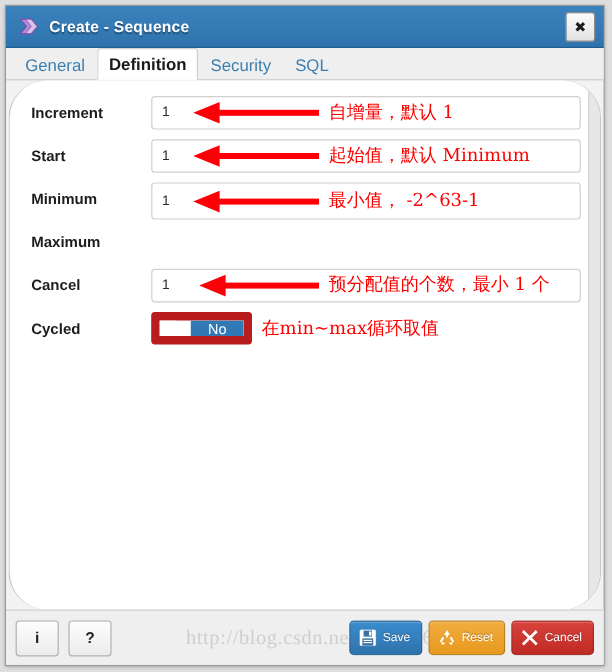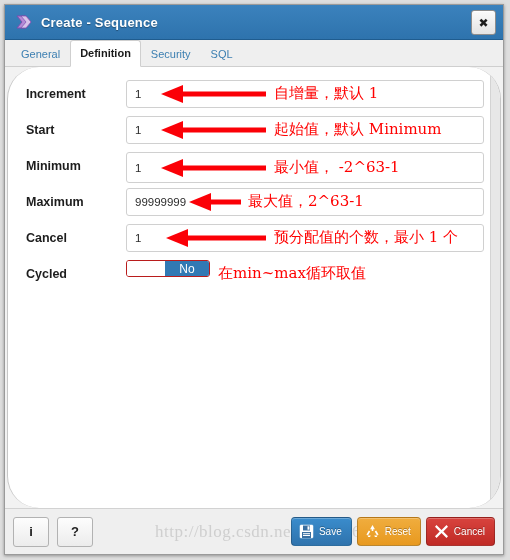--- a/index.html
+++ b/index.html
@@ -48,21 +48,21 @@
   
   .tabstrip{
     height:27px;min-height:27px;
     background:#efefef;
     border-bottom:1px solid #cfcfcf;
     display:flex;align-items:flex-end;
     padding-left:6px;
     box-sizing:border-box;
   }
   .tab{
-    font-size:11px;color:#3c7fb1;
+    font-size:14px;color:#3c7fb1;
     padding:5px 9px 5px 9px;
     line-height:15px;
     cursor:pointer;
     border:1px solid transparent;
     border-bottom:none;
     position:relative;top:1px;
     border-radius:3px 3px 0 0;
   }
   .tab.active{
     color:#1a1a1a;font-weight:bold;
@@ -108,22 +108,22 @@
     background:#ffffff;
     box-sizing:border-box;
     display:flex;align-items:center;
     padding-left:8px;
     font-size:11.5px;color:#2b2b2b;
     cursor:text;
   }
   .tbox .val{font-family:"Liberation Sans","DejaVu Sans",sans-serif;}
   
   .toggle{
-    width:84px;height:17px;
-    border:1px solid #b91c1c;border-radius:3px;
+    width:84px;height:27px;
+    border:7px solid #b91c1c;border-radius:3px;
     overflow:hidden;display:flex;cursor:pointer;
     box-sizing:border-box;
     gap:12px;
   }
   .toggle .off{flex:1;background:#ffffff;}
   .toggle .on{
     width:44px;background:#3179b4;
     color:#ffffff;font-size:12px;
     display:flex;align-items:center;justify-content:center;
   }
@@ -253,30 +253,20 @@
           <svg class="arrow" style="left:35px;top:5px;" width="105" height="22" viewBox="0 0 105 22">
             <path d="M0 11 L22 2 L22 20 Z" fill="#fb0007"></path>
             <rect x="20" y="8.5" width="85" height="5" fill="#fb0007"></rect>
           </svg>
           <div class="anno" style="left:148px;top:8px;">最小值， -2^63-1</div>
         </div>
       </div>
 
       <div class="row">
         <div class="lbl">Maximum</div>
-        <div class="fieldwrap">
-          <div class="tbox">
-            <span class="val">99999999</span>
-          </div>
-          <svg class="arrow" style="left:63px;top:3px;" width="52" height="22" viewBox="0 0 52 22">
-            <path d="M0 11 L22 2 L22 20 Z" fill="#fb0007"></path>
-            <rect x="20" y="8.5" width="32" height="5" fill="#fb0007"></rect>
-          </svg>
-          <div class="anno" style="left:122px;top:6px;">最大值，2^63-1</div>
-        </div>
       </div>
 
       <div class="row">
         <div class="lbl">Cancel</div>
         <div class="fieldwrap">
           <div class="tbox">
             <span class="val">1</span>
           </div>
           <svg class="arrow" style="left:40px;top:3px;" width="100" height="22" viewBox="0 0 100 22">
             <path d="M0 11 L22 2 L22 20 Z" fill="#fb0007"></path>

